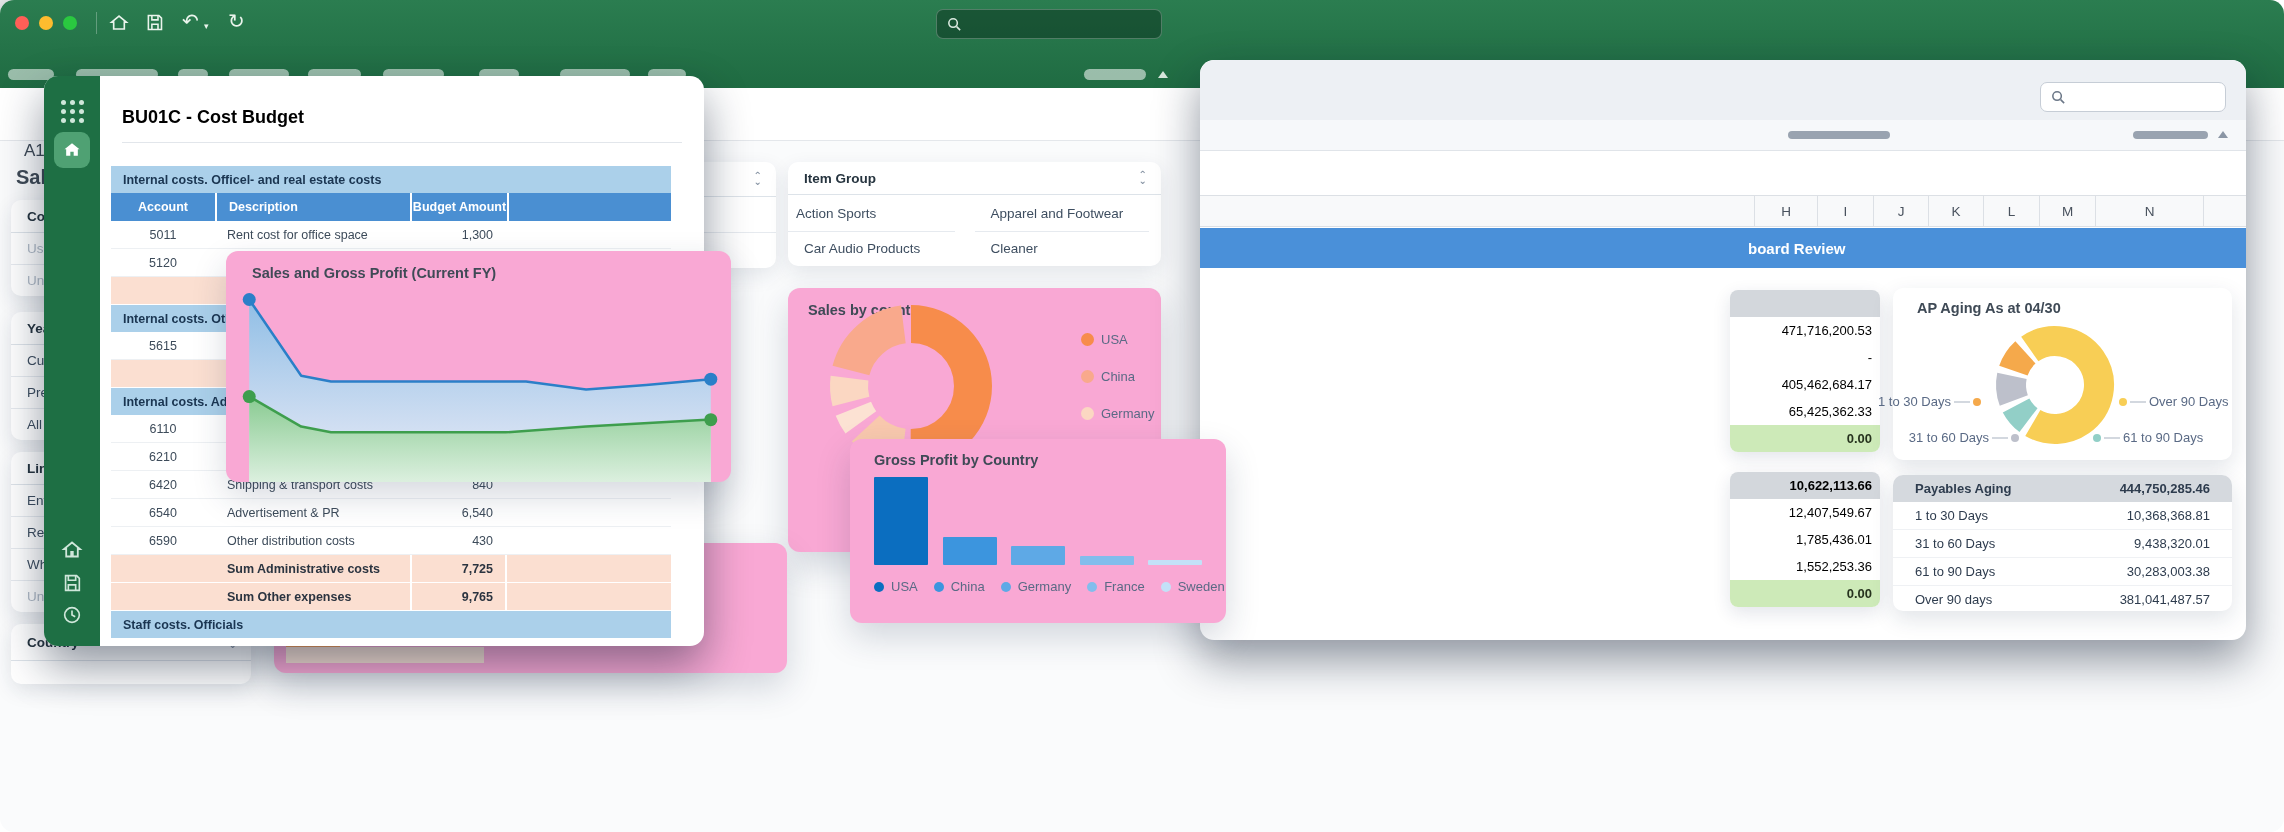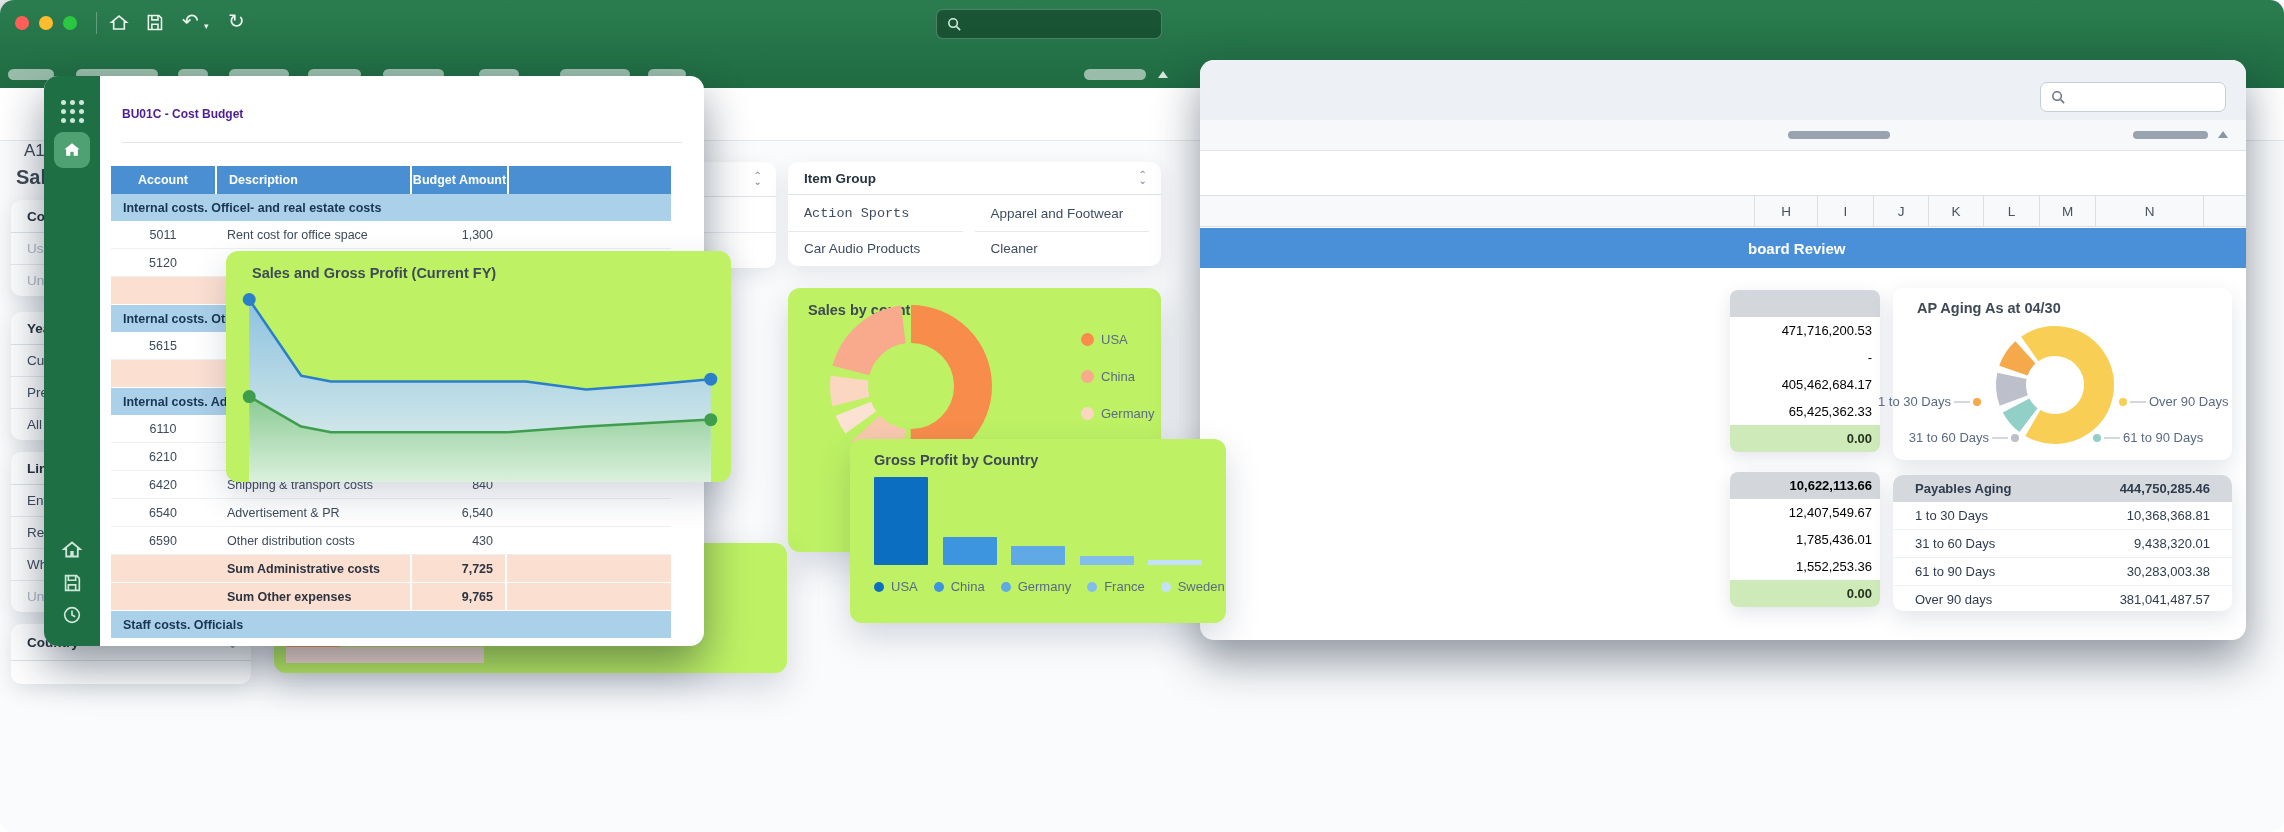--- a/index.html
+++ b/index.html
@@ -12,21 +12,21 @@
   
   .window{position:absolute;border-radius:14px;background:#fff;}
   
   #left-window{left:44px;top:76px;width:660px;height:570px;z-index:1;overflow:hidden;
     box-shadow:0 20px 45px rgba(8,22,45,.45);}
   .lw-sidebar{position:absolute;left:0;top:0;bottom:0;width:56px;background:#1E6F44;}
   .apps-grid{display:grid;grid-template-columns:repeat(3,5px);grid-gap:4px;}
   .apps-grid i{width:5px;height:5px;border-radius:50%;background:#CFE7DA;}
   .lw-home-btn{width:36px;height:36px;border-radius:9px;background:#4FA173;
     display:flex;align-items:center;justify-content:center;}
-  .lw-title{font-size:12px;font-weight:bold;color:#4c1d95;}
+  .lw-title{font-size:18px;font-weight:bold;color:#000000;}
   .lw-hr{height:1px;background:#E2E6EB;}
   .lt-row{display:flex;align-items:center;height:27px;font-size:12.5px;color:#3D4B5A;background:#fff;border-bottom:1px solid #EDF0F3;}
   .lt-row.header{height:28px;background:transparent;border-bottom:none;}
   .lt-row.header .hc{background:#4A8FD2;color:#fff;font-weight:bold;height:100%;display:flex;align-items:center;border-right:2px solid #fff;}
   .lt-row.section{background:#ABD0EA;color:#1A3551;font-weight:bold;padding-left:12px;border-bottom:none;}
   .lt-row.sum{background:#FBDFD1;color:#2B3440;font-weight:bold;border-bottom:1px solid #fff;}
   .c-acc{width:104px;text-align:center;}
   .c-desc{width:195px;padding-left:12px;box-sizing:border-box;}
   .c-amt{width:95px;text-align:right;padding-right:12px;box-sizing:border-box;}
   .c-x{flex:1;height:100%;}
@@ -52,21 +52,21 @@
   .fb-div{position:absolute;width:1px;background:#E7EAEE;}
   .fb-pill{position:absolute;height:8px;border-radius:4px;background:#A9B2BD;}
   .dash-title{font-size:20px;font-weight:600;color:#3F4A56;}
   .filter-card{position:absolute;background:#fff;border-radius:10px;box-shadow:0 7px 20px rgba(25,45,80,.10);overflow:hidden;}
   .f-row{display:flex;align-items:center;justify-content:space-between;padding:0 14px 0 16px;font-size:13.5px;color:#3E4E60;}
   .f-row.head{font-weight:bold;color:#26343F;border-bottom:1px solid #DDE3E9;}
   .f-row + .f-row{border-top:1px solid #E6EAEF;}
   .f-row.head + .f-row{border-top:none;}
   .f-row.muted{color:#B0BAC6;}
   .sort{display:flex;flex-direction:column;line-height:6px;color:#8895A5;font-size:10px;font-weight:bold;}
-  .chart-card{position:absolute;background:#bef264;border-radius:12px;box-shadow:0 14px 34px rgba(25,45,80,.18);text-decoration:underline;}
+  .chart-card{position:absolute;background:#f9a8d4;border-radius:12px;box-shadow:0 14px 34px rgba(25,45,80,.18);text-decoration:underline;}
   .chart-title{position:absolute;font-size:14.5px;font-weight:600;color:#3F4A56;}
   .ig-grid{position:absolute;left:0;right:0;display:flex;flex-wrap:wrap;}
   .ig-item{width:50%;box-sizing:border-box;height:35px;display:flex;align-items:center;font-size:13.5px;color:#3E4E60;}
   .ig-item span{display:block;width:85%;height:100%;display:flex;align-items:center;border-bottom:1px solid #E6EAEF;}
   .leg-item{display:flex;align-items:center;font-size:13px;color:#5A6A85;}
   .leg-dot{width:10px;height:10px;border-radius:50%;margin-right:7px;flex:0 0 auto;}
   .bar{position:absolute;bottom:0;border-radius:1px;}
   .hbar{position:absolute;height:16px;}
   
   #right-window{left:1200px;top:60px;width:1046px;height:580px;z-index:1;overflow:hidden;
@@ -131,27 +131,27 @@
     <div class="abs side-icon" style="left:17px;top:528px;">
       <svg width="22" height="22" viewBox="0 0 24 24" fill="none" stroke="#CFE7DA" stroke-width="1.8">
           <circle cx="12" cy="12" r="8"></circle>
           <path d="M12 7v5l3.5 2"></path>
         </svg>
     </div>
   </div>
   <div class="abs lw-title" style="left:78px;top:31px;">BU01C - Cost Budget</div>
   <div class="abs lw-hr" style="left:78px;top:66px;width:560px;"></div>
   <div class="abs" id="lt-body" style="left:67px;top:90px;width:560px;">
+      <div class="lt-row section">Internal costs.  Officel- and real estate costs</div>
       <div class="lt-row header">
         <div class="hc" style="width: 104px; justify-content: center;">Account</div>
         <div class="hc" style="width: 195px; padding-left: 12px; box-sizing: border-box;">Description</div>
         <div class="hc" style="width: 95px; justify-content: center;">Budget Amount</div>
         <div class="hc" style="flex: 1 1 0%; border-right: none;"></div>
       </div>
-      <div class="lt-row section">Internal costs.  Officel- and real estate costs</div>
       <div class="lt-row ">
         <div class="c-acc">5011</div>
         <div class="c-desc">Rent cost for office space</div>
         <div class="c-amt">1,300</div>
         <div class="c-x"></div>
       </div>
       <div class="lt-row ">
         <div class="c-acc">5120</div>
         <div class="c-desc">Electricity costs</div>
         <div class="c-amt">280</div>
@@ -459,21 +459,21 @@
     <div class="filter-card" style="left:788px;top:162px;width:373px;height:104px;">
       <div class="f-row head" style="height:32px;text-align:right;">
         <span>Item Group</span>
         <span class="sort">
             <span>⌃</span>
             <span>⌄</span>
           </span>
       </div>
       <div class="ig-grid" id="ig-items" style="top:34px;">
           <div class="ig-item">
-            <span style="padding-left: 16px; font-family: Liberation Mono, monospace;">Action Sports</span>
+            <span style="padding-left: 8px;">Action Sports</span>
           </div>
           <div class="ig-item">
             <span style="padding-left: 16px;">Apparel and Footwear</span>
           </div>
           <div class="ig-item">
             <span style="border-bottom: none; padding-left: 16px;">Car Audio Products</span>
           </div>
           <div class="ig-item">
             <span style="border-bottom: none; padding-left: 16px;">Cleaner</span>
           </div>

